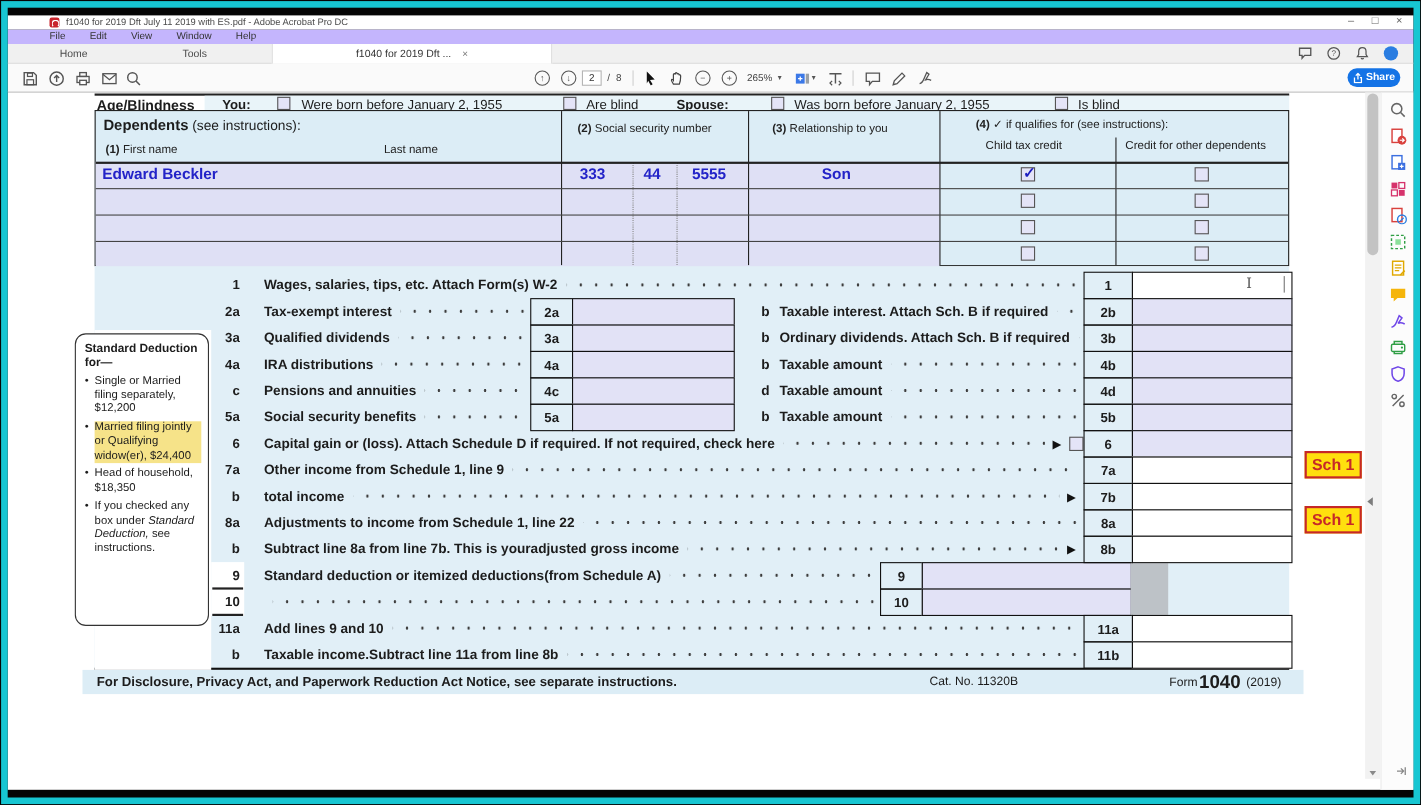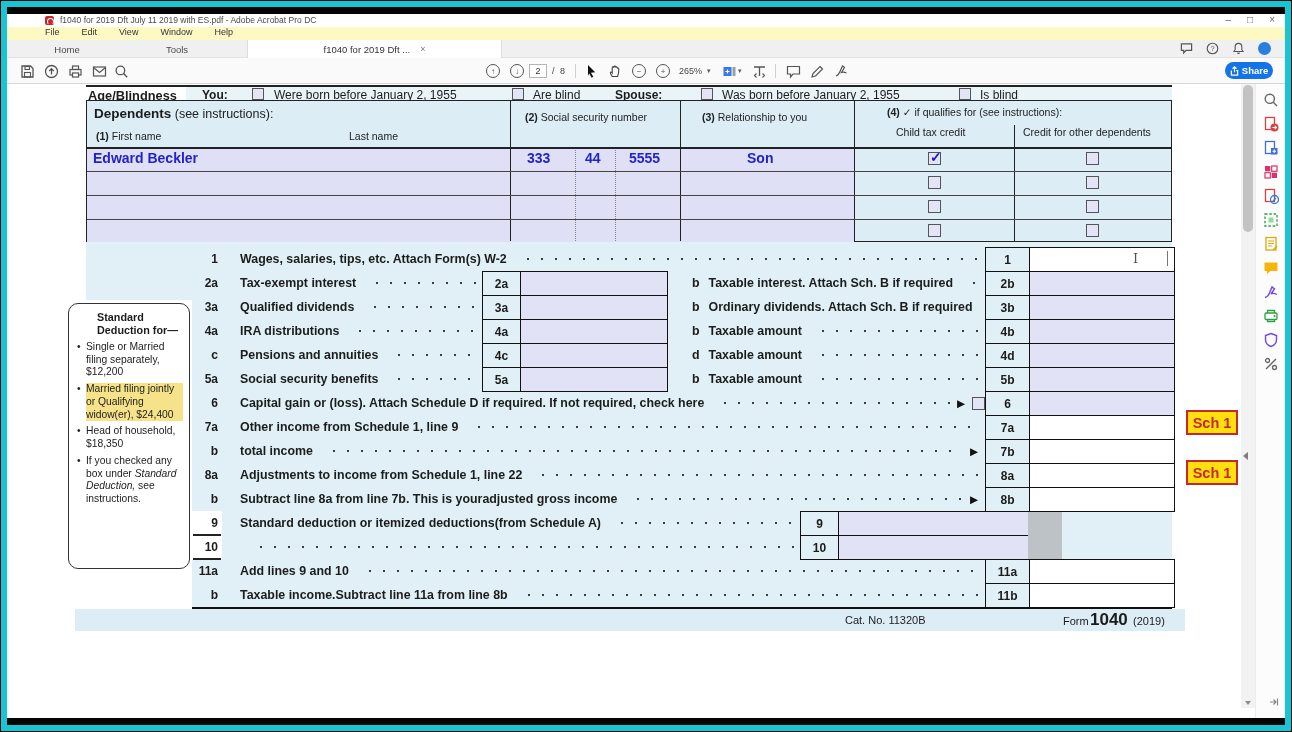--- a/index.html
+++ b/index.html
@@ -10,21 +10,21 @@
 
   
   .titlebar { position:absolute; left:7px; top:14px; right:7px; height:13px; background:#fff; }
   .acrobat-logo { position:absolute; left:38px; top:2px; width:9px; height:9px; background:#c9252d; border-radius:2px; }
   .acrobat-logo:after { content:""; position:absolute; left:2px; top:2px; width:5px; height:5px;
                         border:1.4px solid #fff; border-radius:50%; border-bottom-color:transparent; }
   .title-text { position:absolute; left:53px; top:1px; font-size:8.5px; color:#4a4a4a; white-space:nowrap; }
   .win-controls { position:absolute; right:10px; top:0; display:flex; gap:16px; font-size:10px; color:#666; }
   .win-controls span { cursor:default; }
 
-  .menubar { position:absolute; left:7px; top:27px; right:7px; height:13px; background:#fef9c3; display:flex; padding-left:38px; }
+  .menubar { position:absolute; left:7px; top:27px; right:7px; height:13px; background:#c4b5fd; display:flex; padding-left:38px; }
   .menubar span { font-size:9px; color:#333; margin-right:22px; }
 
   .tabbar { position:absolute; left:7px; top:40px; right:7px; height:18px; background:#f0f0f0; border-bottom:1px solid #e2e2e2; }
   .tab { position:absolute; top:0; height:18px; display:flex; align-items:center; justify-content:center; font-size:9.5px; color:#4a4a4a; }
   .tab.active { background:#fff; border-left:1px solid #ddd; border-right:1px solid #ddd; color:#333; }
   .tab .close-x { margin-left:10px; color:#777; font-size:9px; }
   .tabbar-icons { position:absolute; right:14px; top:2px; display:flex; align-items:center; gap:13px; }
   .avatar { width:13px; height:13px; border-radius:50%; background:#2a7de1; }
 
   .toolbar { position:absolute; left:7px; top:58px; right:7px; height:26px; background:#fafafa; border-bottom:1px solid #d6d6d6; }
@@ -65,21 +65,21 @@
   .dep-cb { position:absolute; width:13px; height:13px; background:#e4e4f7; border:1.5px solid #555; }
   .dep-check { position:absolute; font-size:14px; font-weight:bold; color:#1d1dc0; }
   .hdr-small { position:absolute; font-size:10.5px; color:#222; white-space:nowrap; }
   .blue-fill { color:#2323c8; font-weight:bold; font-size:14px; }
 
   .form-body { left:86px; top:242px; width:1086px; height:367px; background:#e1eff7; border-bottom:2.5px solid #111; }
   .white-patch { position:absolute; background:#fff; z-index:6; }
 
   .note-box { left:68px; top:303px; width:122px; height:266px; background:#fff; border:1.5px solid #333; border-radius:10px;
               padding:7px 6px 6px 8px; font-size:10.3px; line-height:1.24; z-index:8; }
-  .note-title { font-weight:bold; font-size:10.8px; margin-bottom:3px;margin-left:20px; }
+  .note-title { font-weight:bold; font-size:10.8px; margin-bottom:3px; }
   .note-b { display:flex; margin-bottom:4px; }
   .note-b .bu { width:9px; flex:0 0 9px; }
   .hl { background:#f6e389; }
   .ital { font-style:italic; }
 
   .lrow { position:absolute; display:flex; align-items:center; height:24px; font-size:12.4px; color:#1c1c1c; z-index:7; }
   .lnum { flex:0 0 30px; width:30px; text-align:right; font-weight:bold; margin-right:22px; font-size:12px; }
   .llabel { white-space:nowrap;font-weight:bold; }
   .lbold { white-space:nowrap; font-weight:bold; }
   .dots { flex:1 1 auto; min-width:8px; height:100%;
@@ -514,20 +514,21 @@
   <div class="rbox" style="top:463px">8a</div>
   <div class="rfield" style="top:463px"></div>
   <div class="rbox" style="top:487px">8b</div>
   <div class="rfield" style="top:487px"></div>
   <div class="rbox" style="top:559px">11a</div>
   <div class="rfield" style="top:559px"></div>
   <div class="rbox" style="top:583px">11b</div>
   <div class="rfield" style="top:583px"></div>
 
   <div class="doc-el footer-strip">
+    <span style="left:13px;top:4px;font-weight:bold">For Disclosure, Privacy Act, and Paperwork Reduction Act Notice, see separate instructions.</span>
     <span style="left:770px;top:5px;font-size:11px">Cat. No. 11320B</span>
     <span style="left:988px;top:6px;font-size:11px">Form</span>
     <span style="left:1015px;top:1px;font-size:17px;font-weight:bold">1040</span>
     <span style="left:1058px;top:6px;font-size:11px">(2019)</span>
   </div>
 
   <div class="sch1" style="top:410px">Sch 1</div>
   <div class="sch1" style="top:460px">Sch 1</div>
 
   <div class="rail">

